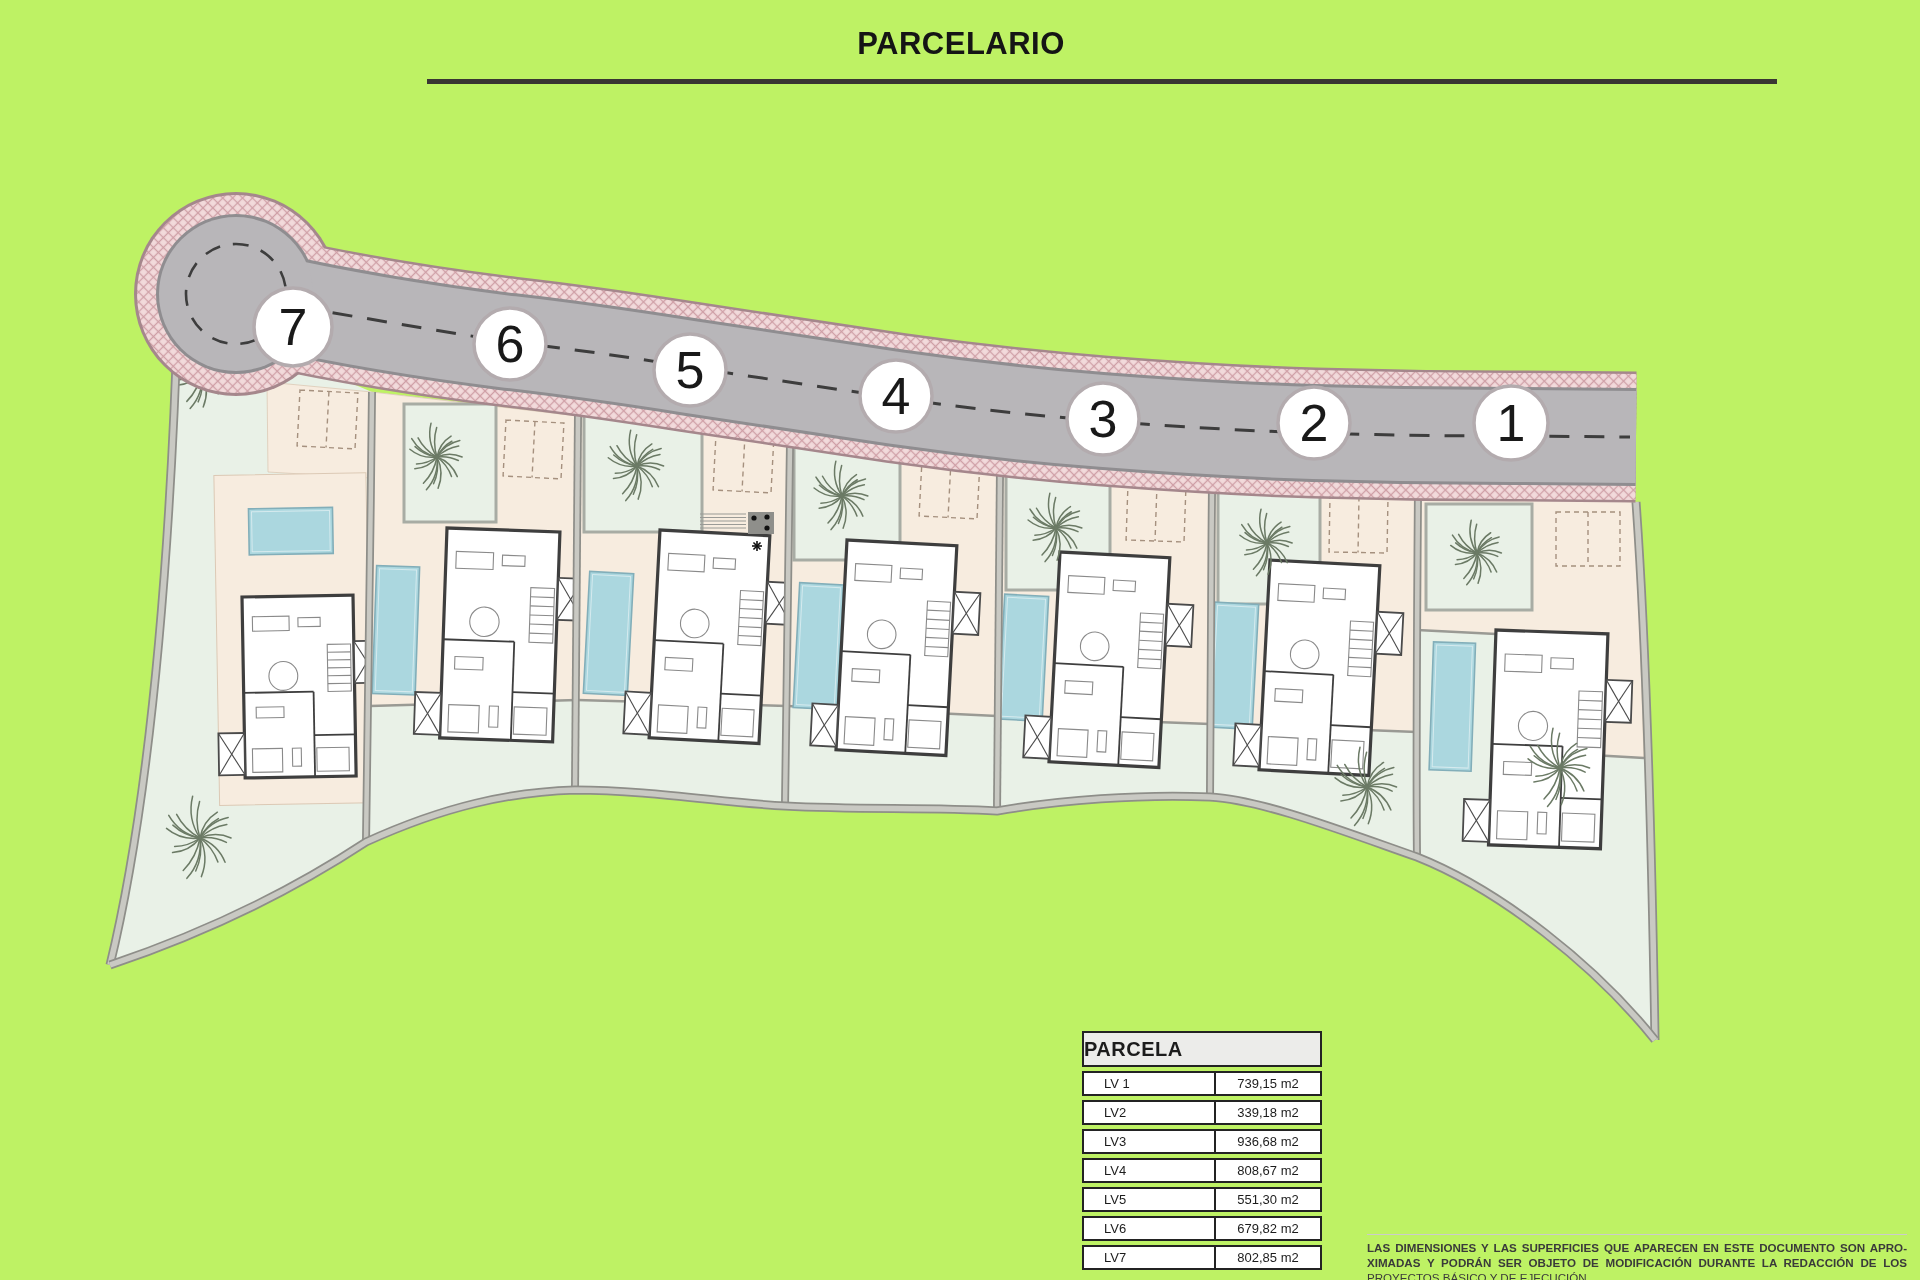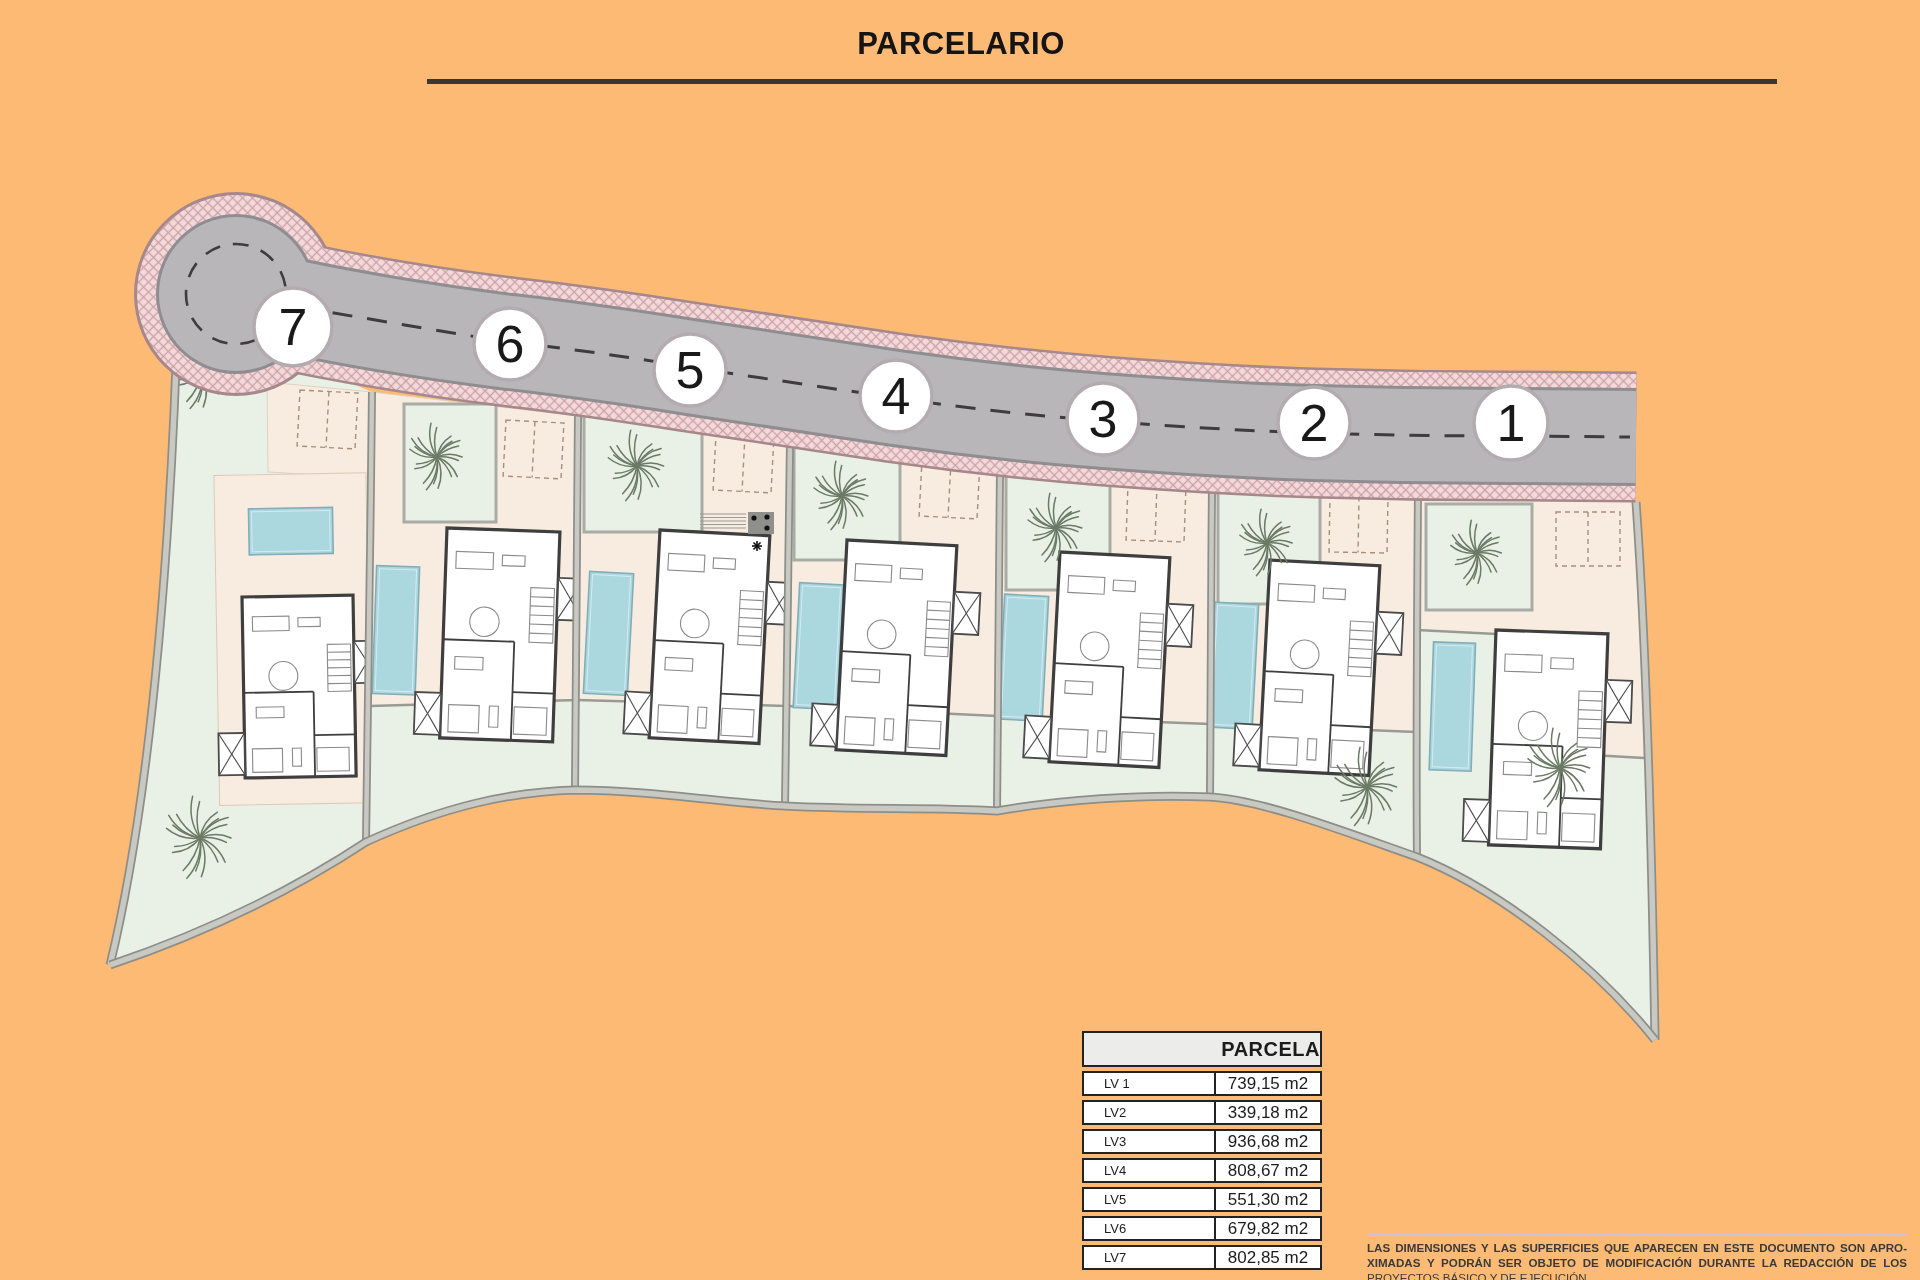--- a/index.html
+++ b/index.html
@@ -1,29 +1,29 @@
 <!DOCTYPE html>
 <html><head>
 <meta charset="utf-8">
 <style>
   html,body{margin:0;padding:0;background:#ffffff;}
-  .canvas{position:relative;width:1920px;height:1280px;background:#fdba74;overflow:hidden;
+  .canvas{position:relative;width:1920px;height:1280px;background:#bef264;overflow:hidden;
           font-family:"Liberation Sans", sans-serif;}
   .page-title{position:absolute;top:26px;left:661px;width:600px;text-align:center;
               font-size:31px;font-weight:700;letter-spacing:.5px;color:#151515;}
   .title-rule{position:absolute;top:79px;left:427px;width:1350px;height:5px;background:#3a3633;}
   #plan{position:absolute;top:0;left:0;}
   .parcela-table{position:absolute;left:1082px;top:1031px;width:240px;}
   .pt-header{box-sizing:border-box;border:2px solid #232323;background:#ececea;height:36px;
-             line-height:32px;text-align:right;font-size:20px;font-weight:700;color:#1c1c1c;
+             line-height:32px;text-align:left;font-size:20px;font-weight:700;color:#1c1c1c;
              margin-bottom:4px;letter-spacing:.5px;}
   .pt-row{box-sizing:border-box;display:flex;border:2px solid #232323;background:#ffffff;
           height:25px;margin-bottom:4px;}
   .pt-label{flex:1;font-size:13px;line-height:21px;color:#1c1c1c;padding-left:20px;}
-  .pt-value{width:104px;border-left:2px solid #232323;font-size:17px;line-height:21px;
+  .pt-value{width:104px;border-left:2px solid #232323;font-size:13px;line-height:21px;
             color:#1c1c1c;text-align:center;margin-left:31px;}
   .disclaimer{position:absolute;left:1367px;top:1240px;width:540px;color:#3a3a3a;
               font-size:11.6px;line-height:15px;}
   .disclaimer .jline{text-align:justify;text-align-last:justify;font-weight:bold;}
   .disclaimer .lline{text-align:left;}
   .disc-rule{position:absolute;left:1367px;top:1234px;width:540px;height:1px;background:#cycle;
              background:#cbcbcb;}
 </style>
 </head>
 <body>

